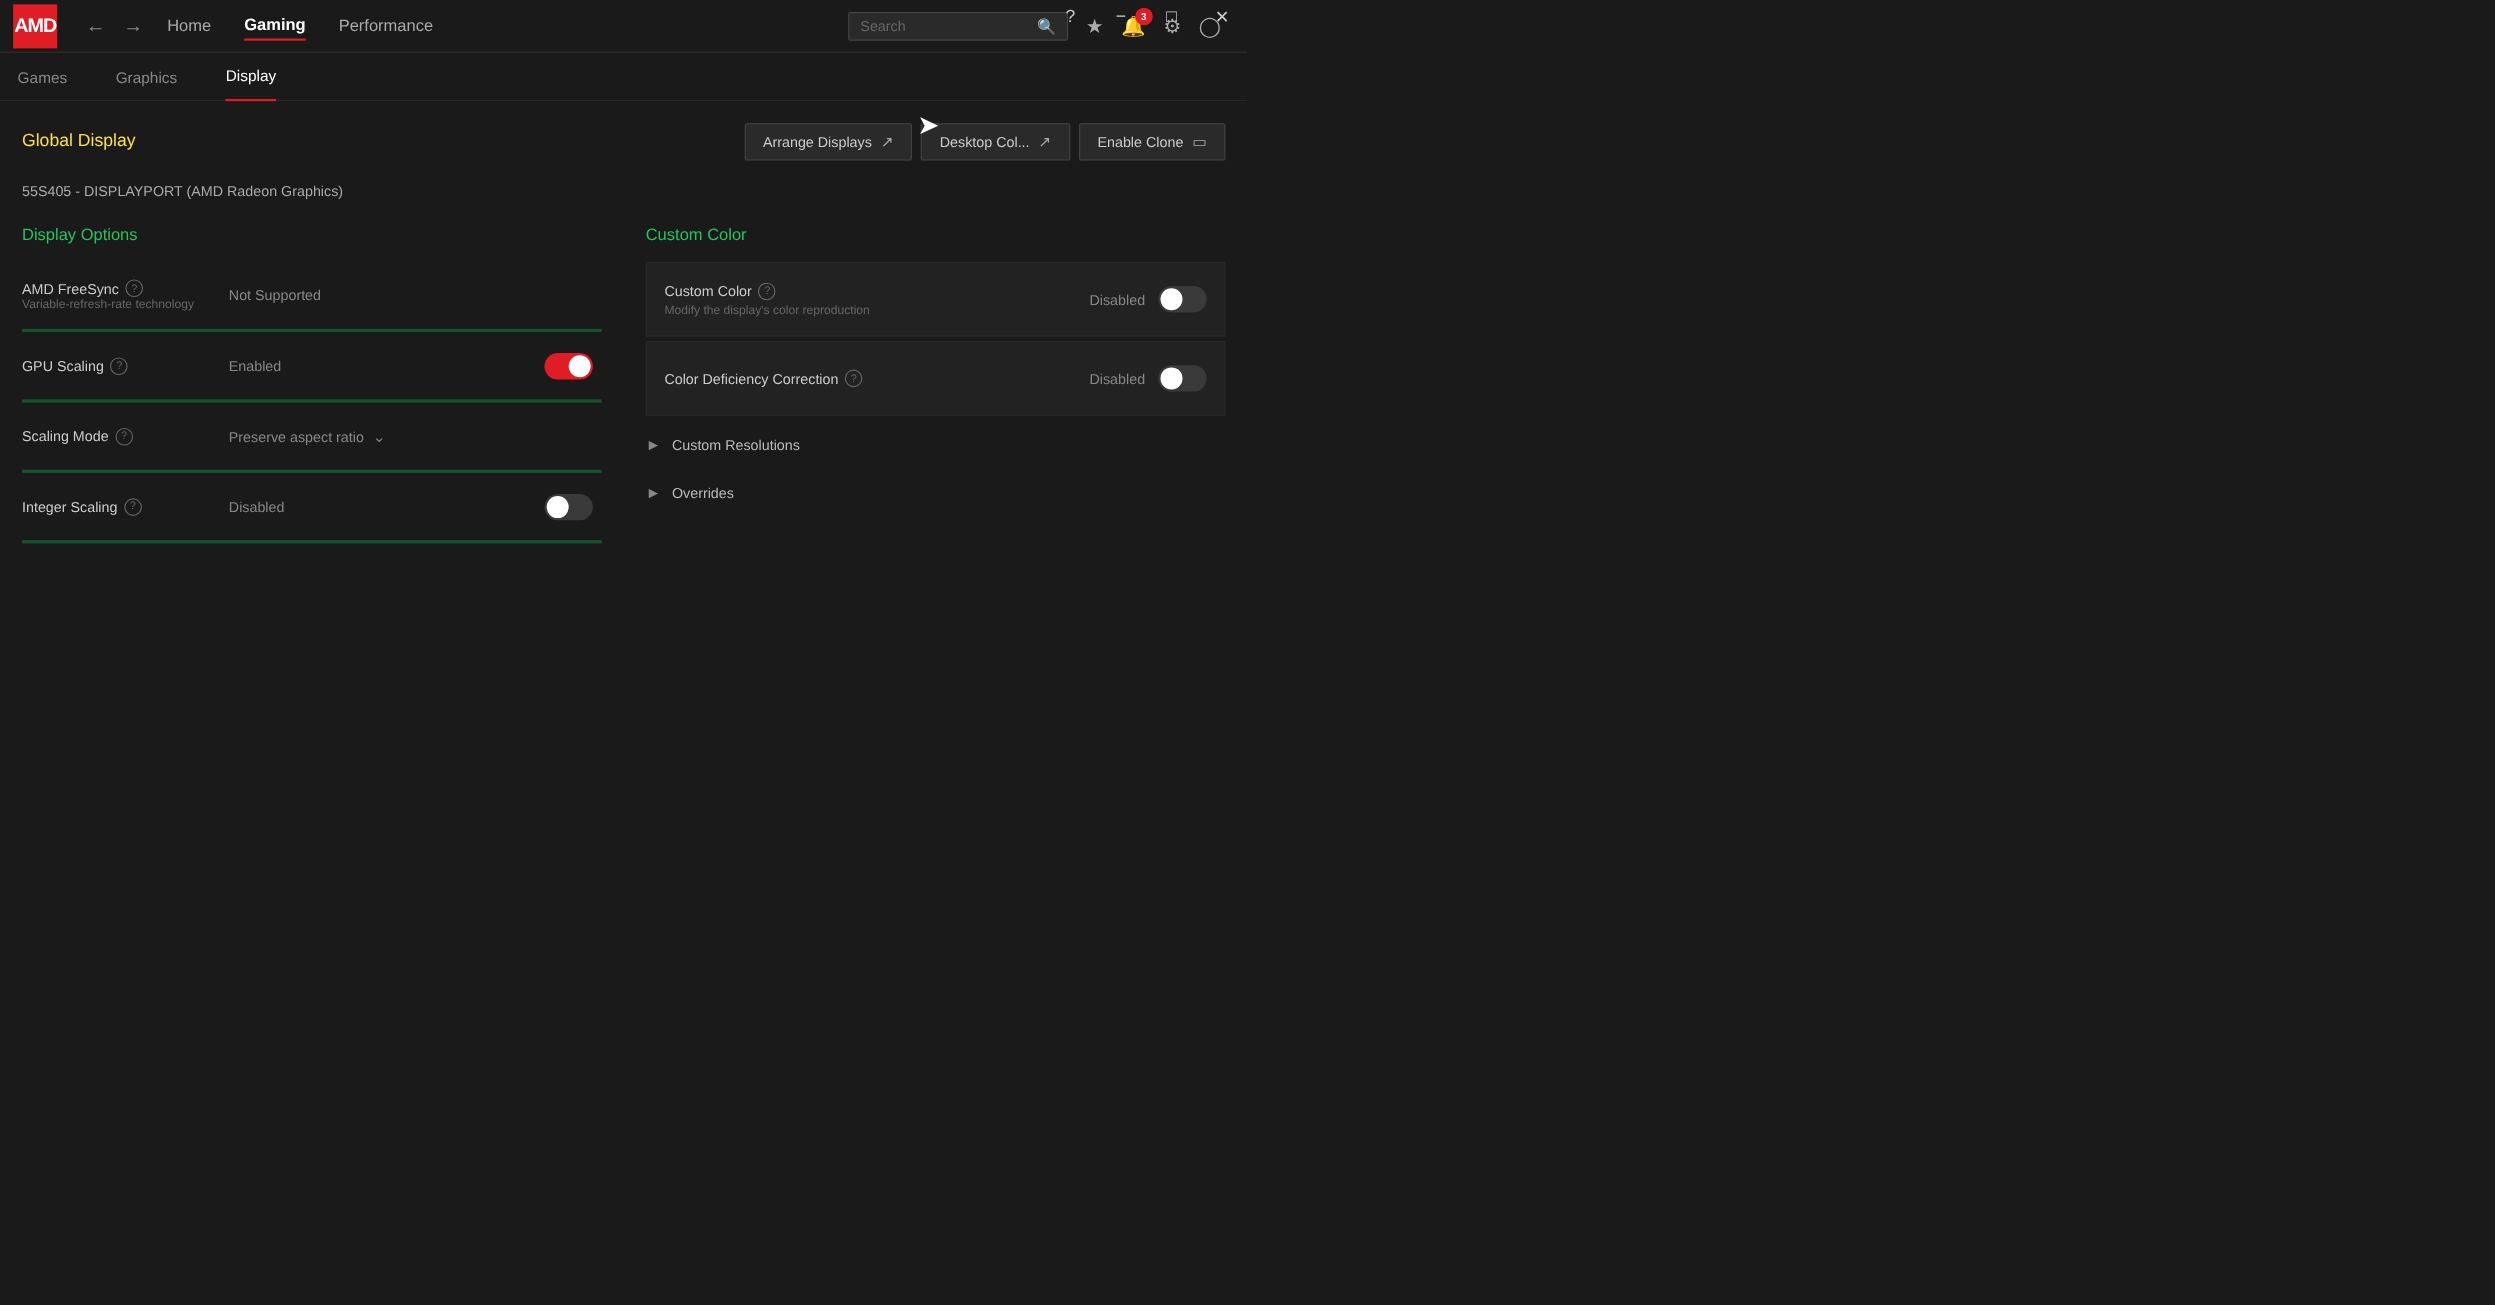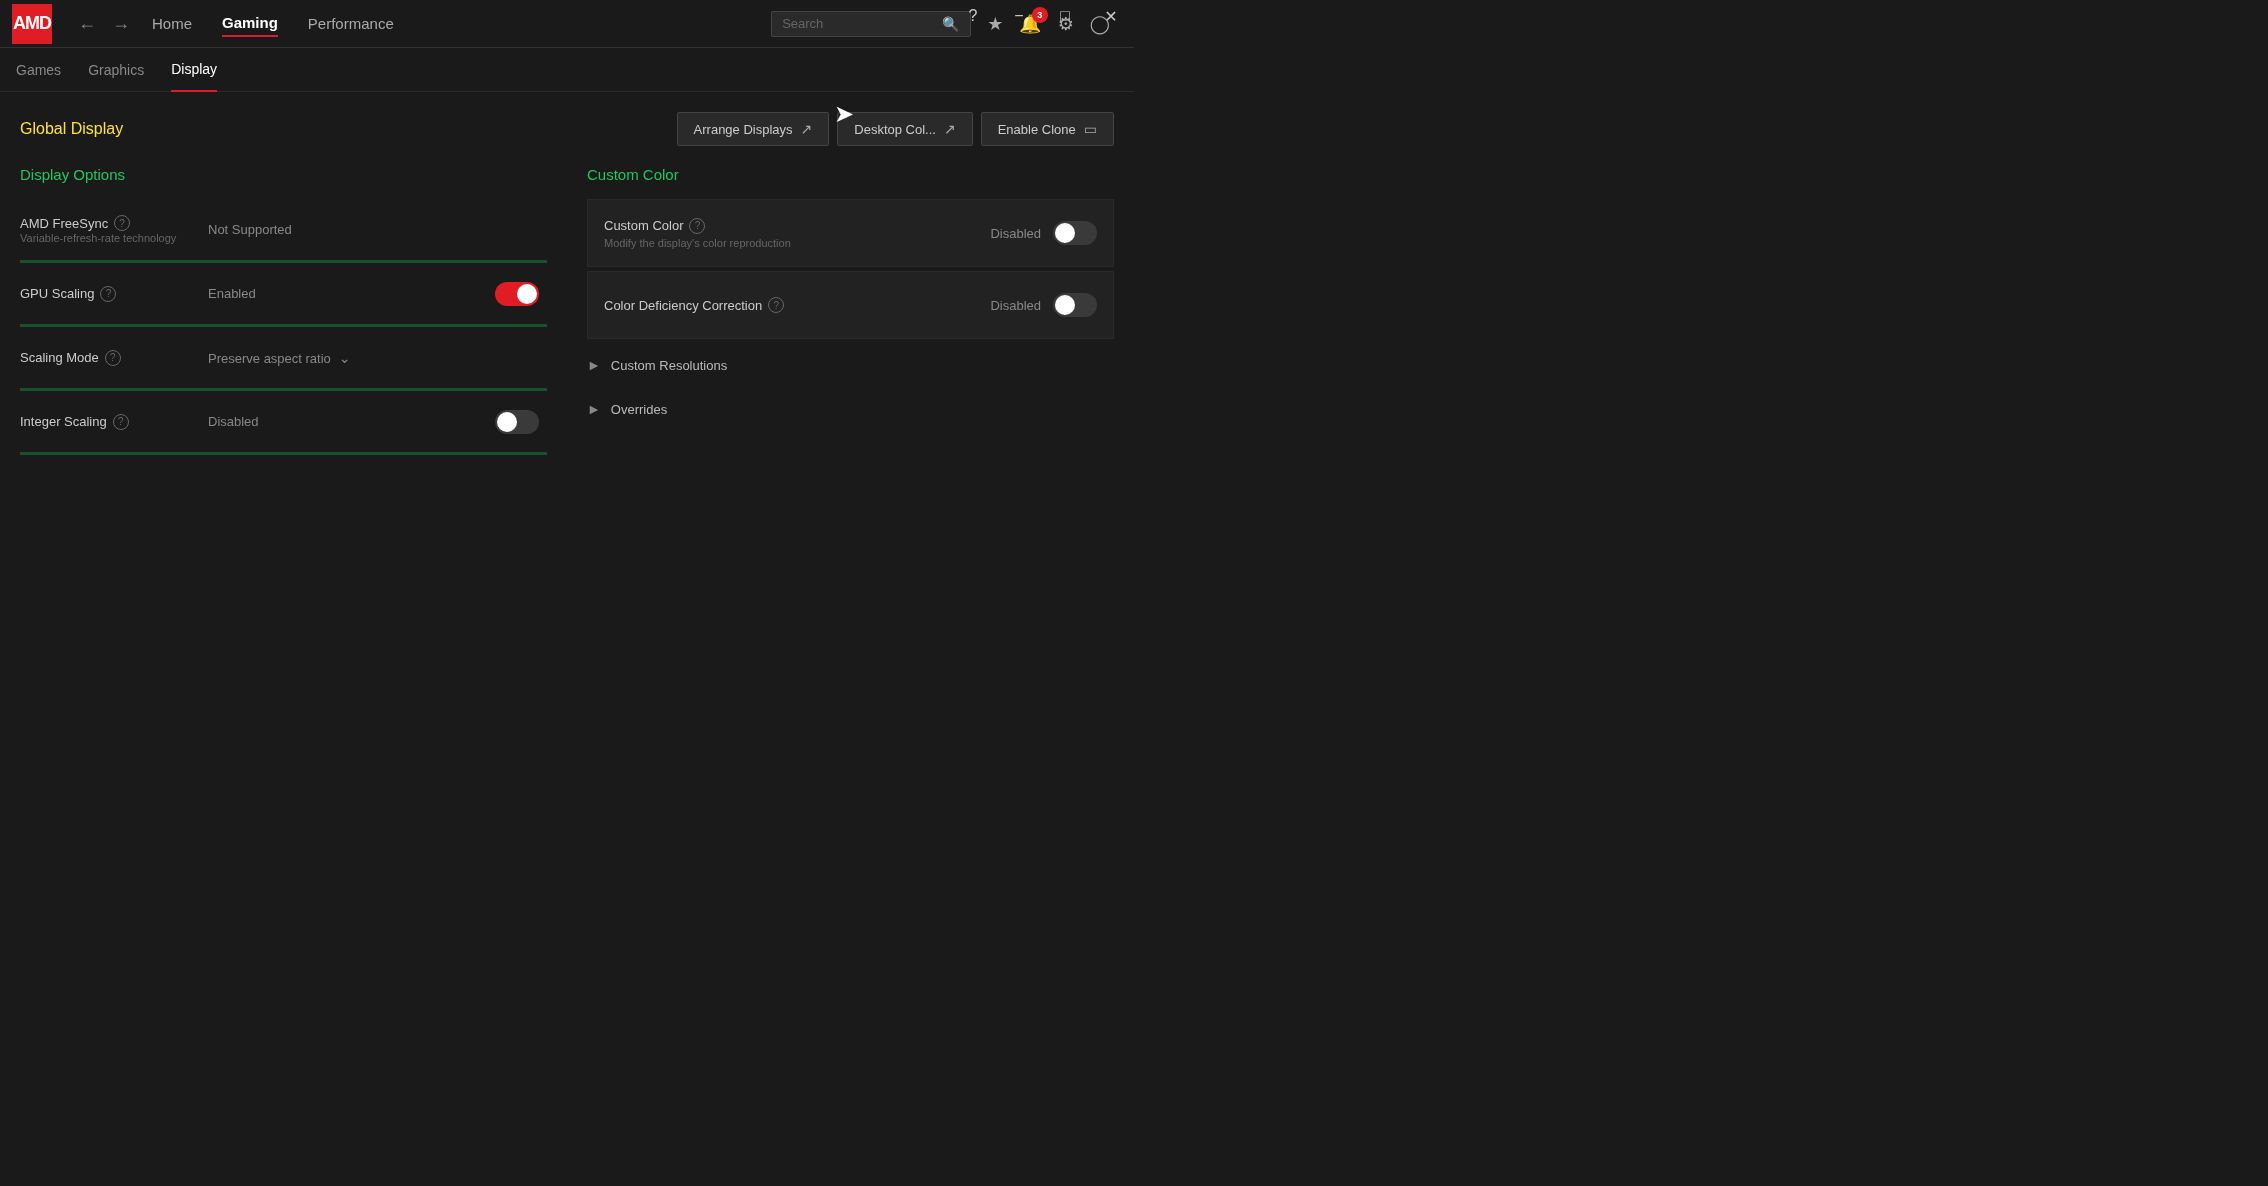--- a/index.html
+++ b/index.html
@@ -145,21 +145,21 @@
     }
 
     
     .sub-nav {
       display: flex;
       align-items: center;
       height: 44px;
       background: #1a1a1a;
       border-bottom: 1px solid #2a2a2a;
       padding: 0 16px;
-      gap: 27px;
+      gap: 44px;
     }
     .sub-nav-link {
       color: #888;
       font-size: 14px;
       cursor: pointer;
       padding: 4px 0;
       height: 44px;
       display: flex;
       align-items: center;
     }
@@ -441,20 +441,21 @@
         <span>Desktop Col...</span>
         <span class="action-btn-icon">↗</span>
       </button>
       <button class="action-btn">
         <span>Enable Clone</span>
         <span class="action-btn-icon">▭</span>
       </button>
     </div>
   </div>
 
+  <div class="monitor-label">55S405 - DISPLAYPORT (AMD Radeon Graphics)</div>
 
   <div class="two-col">
 
     <div class="col-left">
       <div class="section-title">Display Options</div>
 
       <div class="setting-row">
         <div class="setting-label-col">
           <div class="setting-label">
             <span>AMD FreeSync</span>

